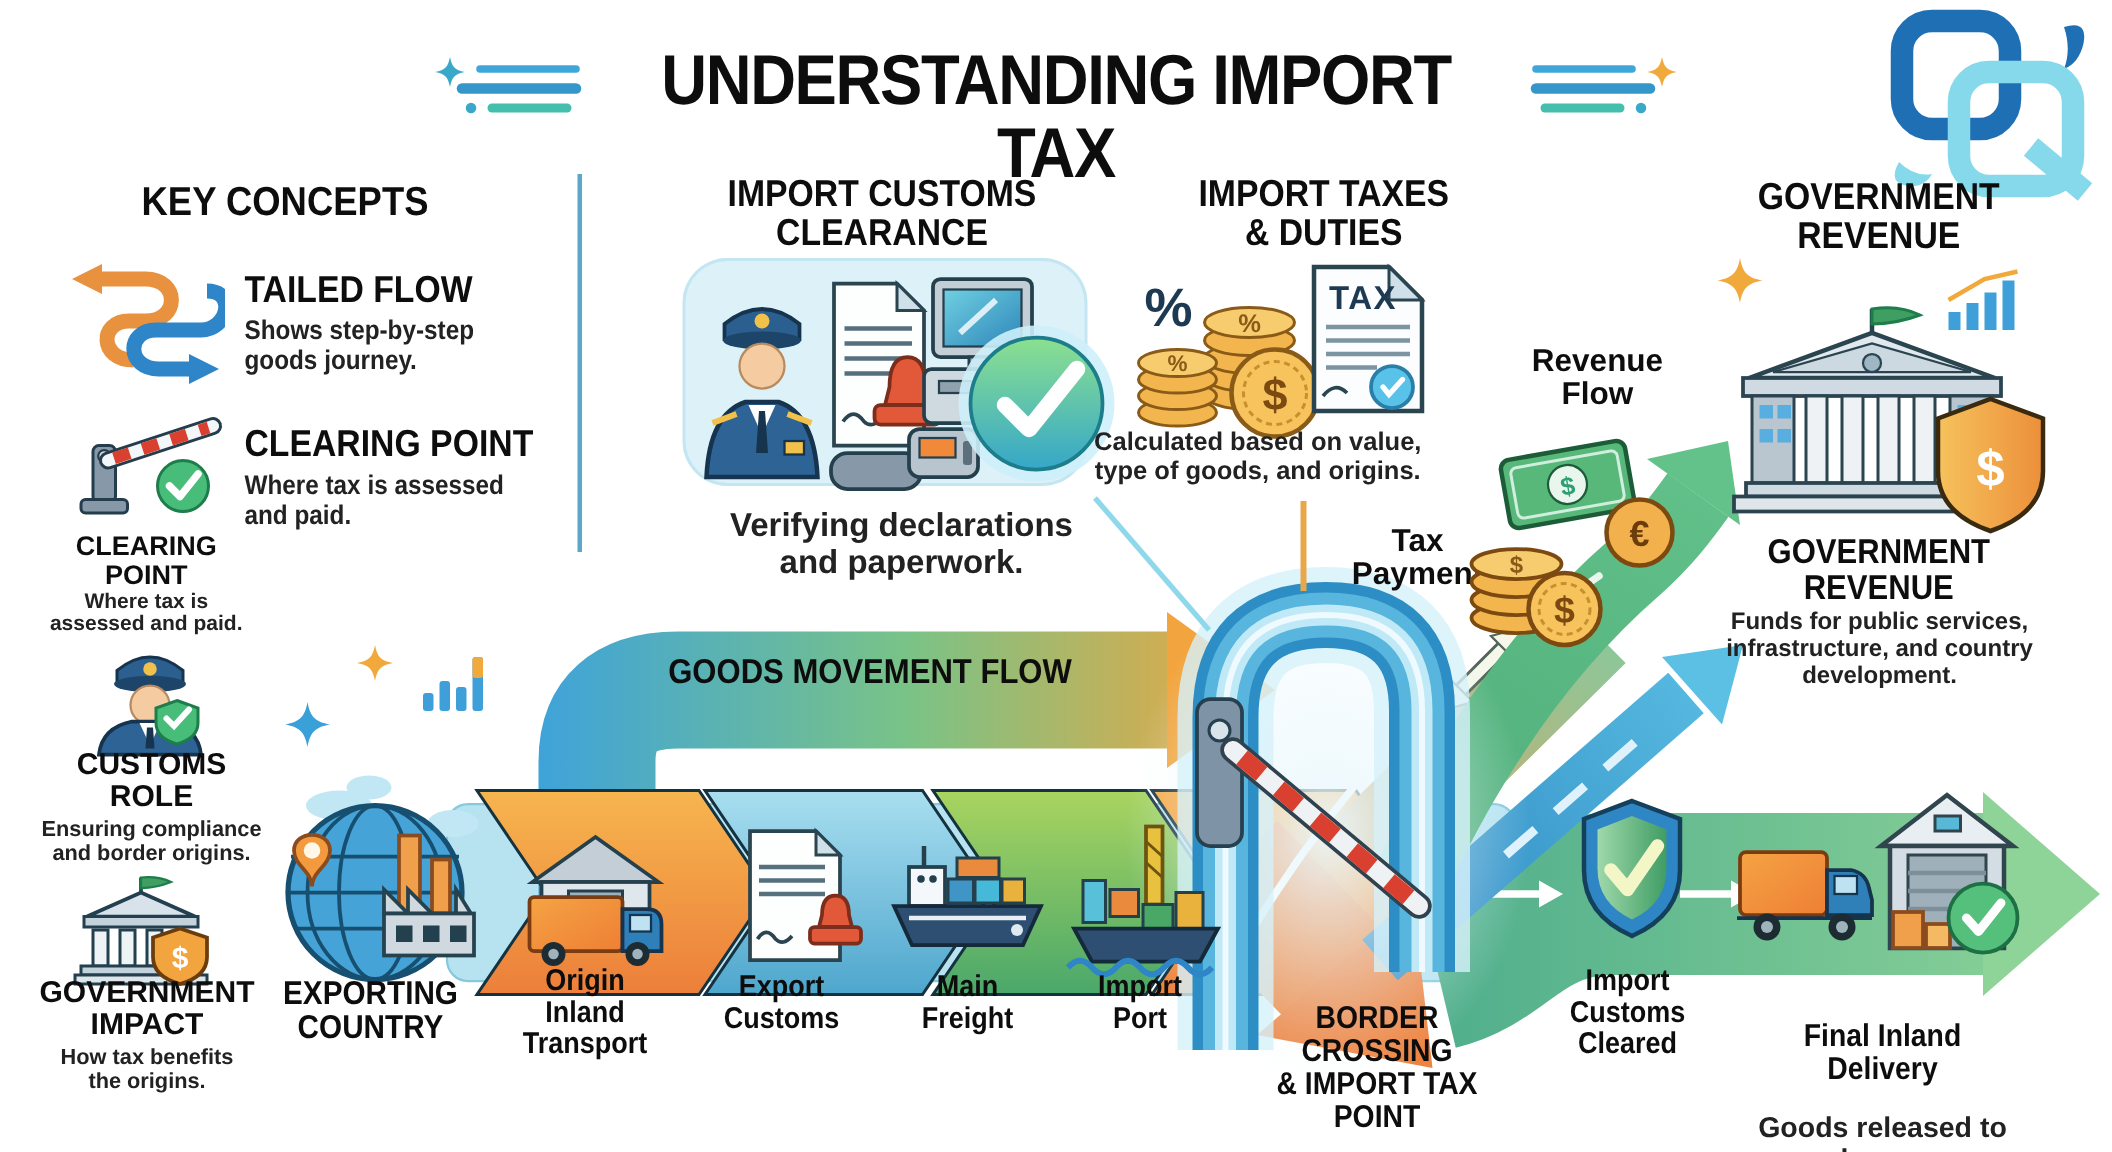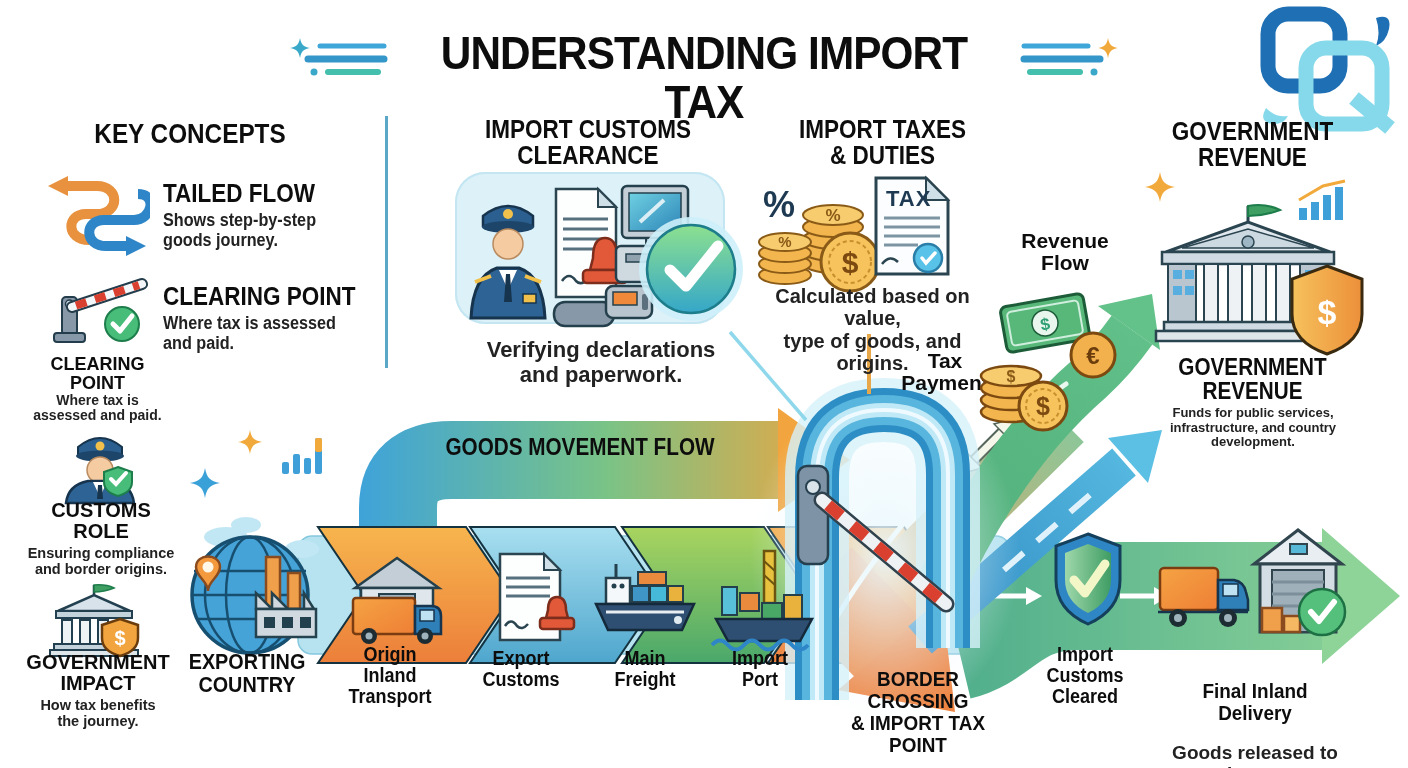--- a/index.html
+++ b/index.html
@@ -221,21 +221,21 @@
     <rect x="50" y="37" width="10" height="24" fill="#eef3f6" stroke="#22404f" stroke-width="2"></rect>
     <rect x="6" y="61" width="80" height="6" fill="#c3d2db" stroke="#22404f" stroke-width="2"></rect>
     <rect x="2" y="67" width="88" height="6" fill="#dfe6ea" stroke="#22404f" stroke-width="2"></rect>
     <path d="M 72 36 l 18 6 v 13 q 0 13 -18 18 q -18 -5 -18 -18 v -13 z" fill="#f2a43f" stroke="#6b3c0c" stroke-width="2.5"></path>
     <text x="72" y="62" text-anchor="middle" class="svgtxt" font-size="20" fill="#ffffff">$</text>
   </svg>
   <div class="abs z3 tc" style="left:10px;top:652px;width:176px">
     <div class="ttl pre" style="font-size:20px">GOVERNMENT
 IMPACT</div>
     <div class="desc pre" style="font-size:14.5px;margin-top:3px">How tax benefits
-the journey.</div>
+the origins.</div>
   </div>
 
   <div class="abs z2" style="left:385px;top:116px;width:2.5px;height:252px;background:#5aa7c8"></div>
 
   <div class="abs z3 ttl tc pre cond" style="left:453px;top:116px;width:270px;font-size:25px">IMPORT CUSTOMS
 CLEARANCE</div>
   <div class="abs z2" style="left:455px;top:172px;width:270px;height:152px;background:#ddf1f8;border-radius:30px;box-shadow:0 0 0 2px #c3e6f2 inset"></div>
 
   <svg class="abs z2" style="left:465px;top:190px" width="86" height="132" viewBox="0 0 86 132">
     <path d="M 18 26 Q 43 6 68 26 L 68 36 H 18 Z" fill="#2b5f8f" stroke="#16344d" stroke-width="2.5"></path>
@@ -327,21 +327,21 @@
     <polygon points="56,6 56,28 78,28" fill="#cfe0e8" stroke="#2a4450" stroke-width="2"></polygon>
     <text x="16" y="34" class="svgtxt" font-size="22" letter-spacing="1" fill="#1d3a52">TAX</text>
     <line x1="14" y1="46" x2="70" y2="46" stroke="#7d95a2" stroke-width="3"></line>
     <line x1="14" y1="55" x2="70" y2="55" stroke="#7d95a2" stroke-width="3"></line>
     <line x1="14" y1="64" x2="70" y2="64" stroke="#7d95a2" stroke-width="3"></line>
     <line x1="14" y1="73" x2="48" y2="73" stroke="#7d95a2" stroke-width="3"></line>
     <path d="M 12 92 q 8 -10 16 -2" stroke="#2a4450" stroke-width="2.5" fill="none"></path>
     <circle cx="58" cy="86" r="14" fill="#59c2e8" stroke="#2a7fa8" stroke-width="2.5"></circle>
     <path d="M 52 86 l 4 5 l 9 -10" stroke="#ffffff" stroke-width="3.5" fill="none" stroke-linecap="round"></path>
   </svg>
-  <div class="abs z3 desc pre tc" style="left:745px;top:285px;width:255px;font-size:20px">Calculated based on value,
+  <div class="abs z3 desc pre tc" style="left:711px;top:285px;width:255px;font-size:17px">Calculated based on value,
 type of goods, and origins.</div>
 
   <div class="abs z3 ttl tc pre cond" style="left:1130px;top:118px;width:245px;font-size:25px">GOVERNMENT
 REVENUE</div>
 
   <svg class="abs z2" style="left:1145px;top:172px" width="30" height="30" viewBox="0 0 24 24">
     <path d="M 12 0 C 13.5 8 16 10.5 24 12 C 16 13.5 13.5 16 12 24 C 10.5 16 8 13.5 0 12 C 8 10.5 10.5 8 12 0" fill="#f2a93b"></path>
   </svg>
   <svg class="abs z2" style="left:1295px;top:178px" width="58" height="46" viewBox="0 0 58 46">
     <rect x="4" y="30" width="8" height="12" fill="#3f9fd8"></rect>
@@ -379,21 +379,21 @@
       <linearGradient id="gShO" x1="0" y1="0" x2="1" y2="0">
         <stop offset="0" stop-color="#f6c25c"></stop>
           <stop offset="1" stop-color="#ec8f3a"></stop>
       </linearGradient>
     </defs>
     <path d="M 41 4 L 76 17 V 52 Q 76 80 41 92 Q 6 80 6 52 V 17 Z" fill="url(#gShO)" stroke="#3a2a10" stroke-width="3"></path>
     <text x="41" y="62" text-anchor="middle" class="svgtxt" font-size="34" fill="#ffffff">$</text>
   </svg>
   <div class="abs z3 ttl tc pre cond" style="left:1150px;top:355px;width:205px;font-size:23px">GOVERNMENT
 REVENUE</div>
-  <div class="abs z3 desc pre tc" style="left:1128px;top:406px;width:250px;font-size:13px">Funds for public services,
+  <div class="abs z3 desc pre tc" style="left:1128px;top:406px;width:250px;font-size:16px">Funds for public services,
 infrastructure, and country
 development.</div>
 
   <div class="abs z3 ttl tc pre" style="left:1005px;top:230px;width:120px;font-size:21px">Revenue
 Flow</div>
   <div class="abs z3 ttl tc pre" style="left:885px;top:350px;width:120px;font-size:21px">Tax
 Payment</div>
 
   <svg class="abs z3" style="left:975px;top:292px" width="145" height="142" viewBox="0 0 145 142">
     <g transform="rotate(-10 70 31)">

